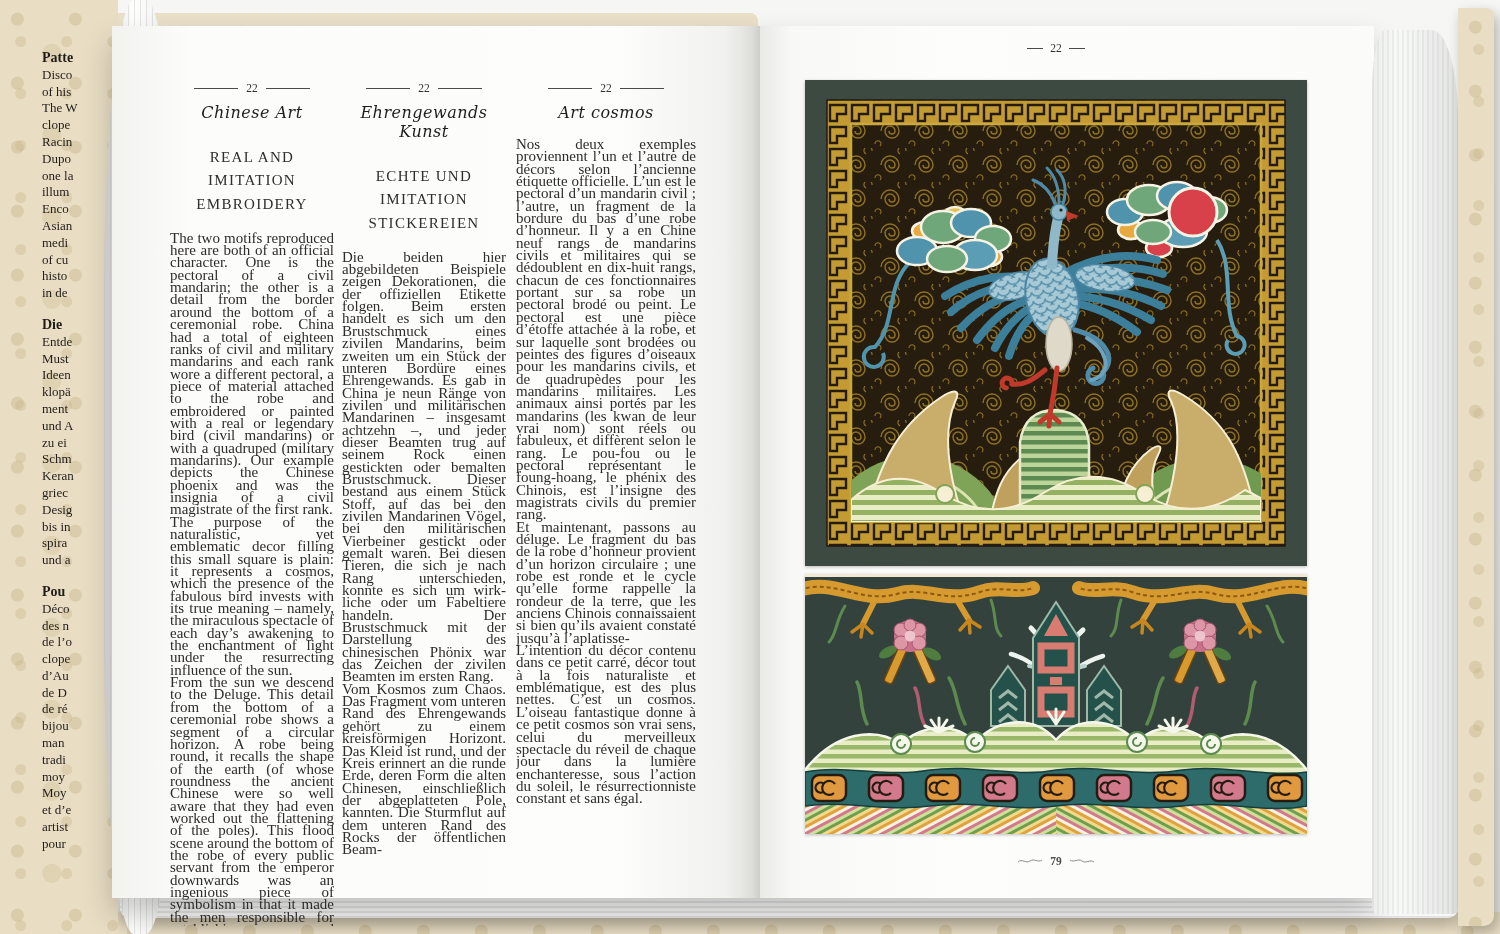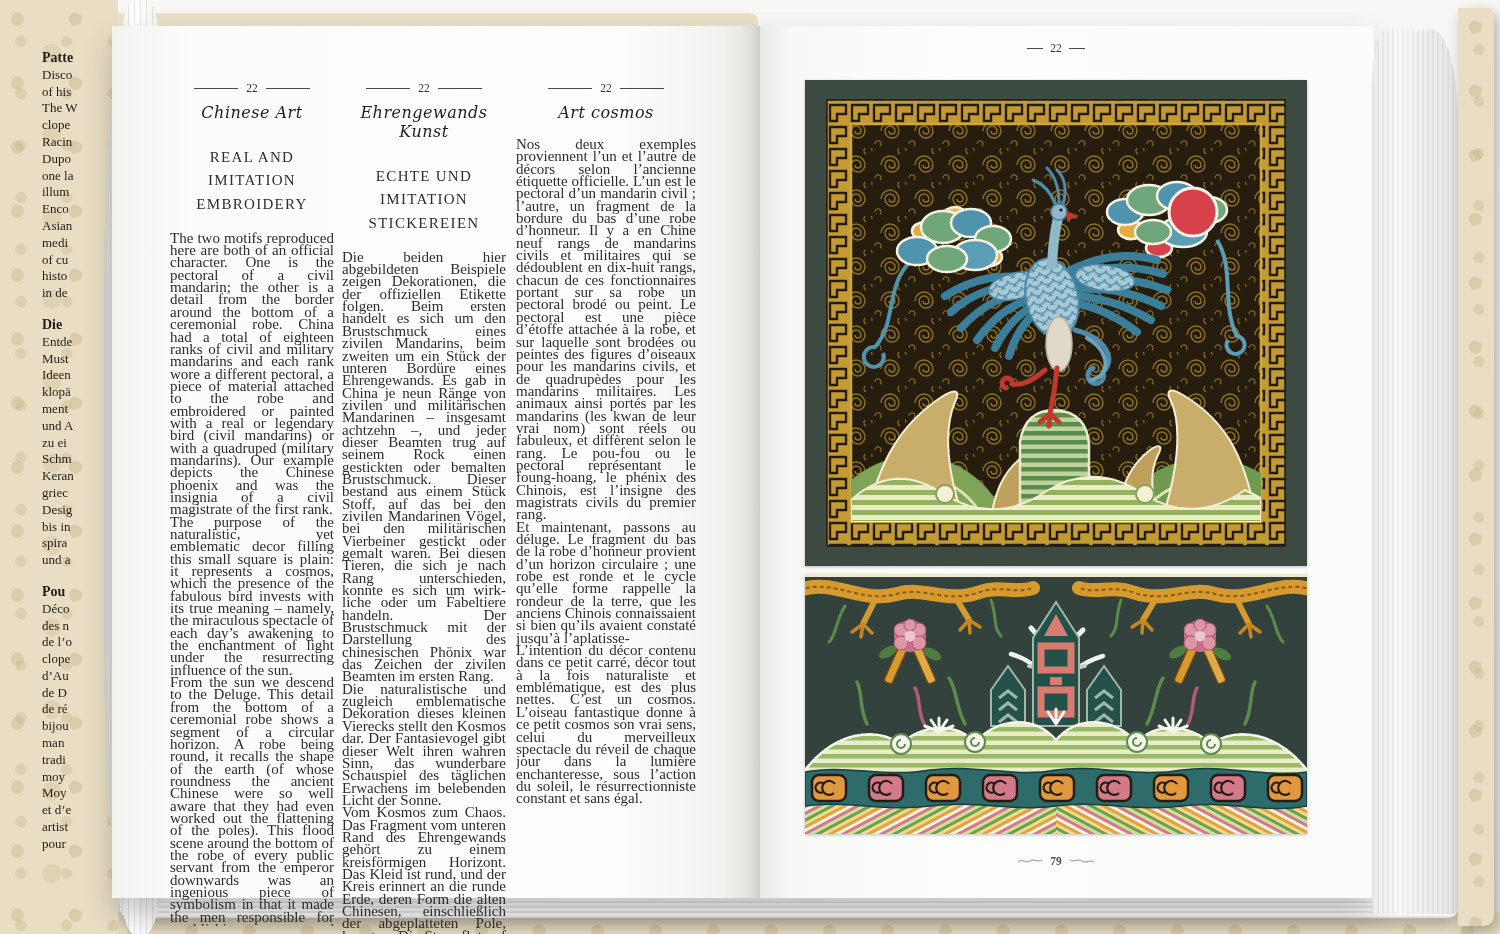--- a/index.html
+++ b/index.html
@@ -183,21 +183,20 @@
           <div class="num-rule">
             <span class="rule"></span>
             <span>22</span>
             <span class="rule"></span>
           </div>
           <div class="col-title">Ehrengewands Kunst</div>
           <div class="col-sub">ECHTE UND IMITATION STICKEREIEN</div>
         </div>
         <div class="col-body">
           <p>Die beiden hier abgebildeten Beispiele zeigen Dekorationen, die der offiziellen Etikette folgen. Beim ersten handelt es sich um den Brustschmuck eines zivilen Mandarins, beim zweiten um ein Stück der unteren Bordüre eines Ehrengewands. Es gab in China je neun Ränge von zivilen und militärischen Mandarinen – insgesamt achtzehn –, und jeder dieser Beamten trug auf seinem Rock einen gestickten oder bemalten Brustschmuck. Dieser bestand aus einem Stück Stoff, auf das bei den zivilen Mandarinen Vögel, bei den militärischen Vierbeiner gestickt oder gemalt waren. Bei diesen Tieren, die sich je nach Rang unterschieden, konnte es sich um wirk-liche oder um Fabeltiere handeln. Der Brustschmuck mit der Darstellung des chinesischen Phönix war das Zeichen der zivilen Beamten im ersten Rang.</p>
-          <p>Die naturalistische und zugleich emblematische Dekoration dieses kleinen Vierecks stellt den Kosmos dar. Der Fantasievogel gibt dieser Welt ihren wahren Sinn, das wunderbare Schauspiel des täglichen Erwachens im belebenden Licht der Sonne.</p>
           <p>Vom Kosmos zum Chaos. Das Fragment vom unteren Rand des Ehrengewands gehört zu einem kreisförmigen Horizont. Das Kleid ist rund, und der Kreis erinnert an die runde Erde, deren Form die alten Chinesen, einschließlich der abgeplatteten Pole, kannten. Die Sturmflut auf dem unteren Rand des Rocks der öffentlichen Beam-</p>
         </div>
       </div>
 
       <div class="col" style="left:404px;width:180px;" lang="fr">
         <div class="col-head">
           <div class="num-rule">
             <span class="rule"></span>
             <span>22</span>
             <span class="rule"></span>

